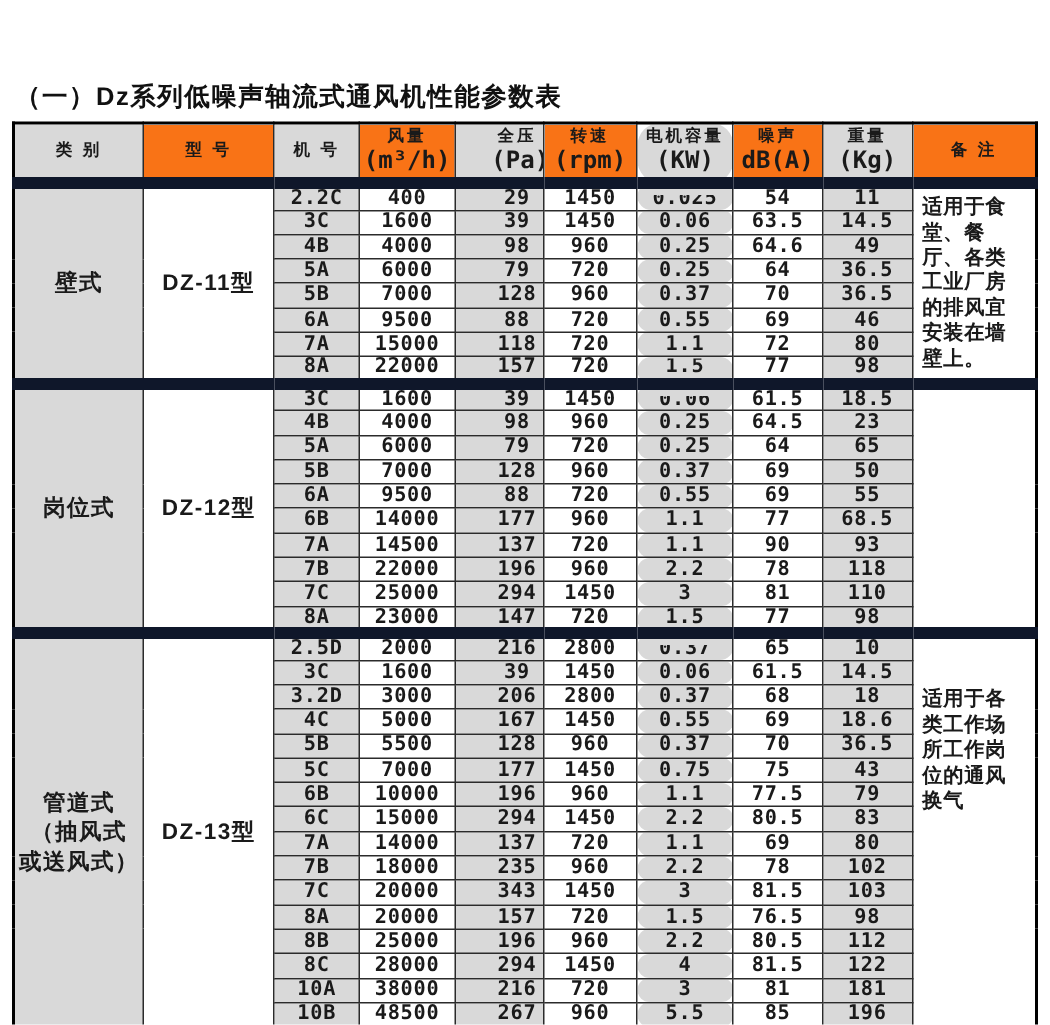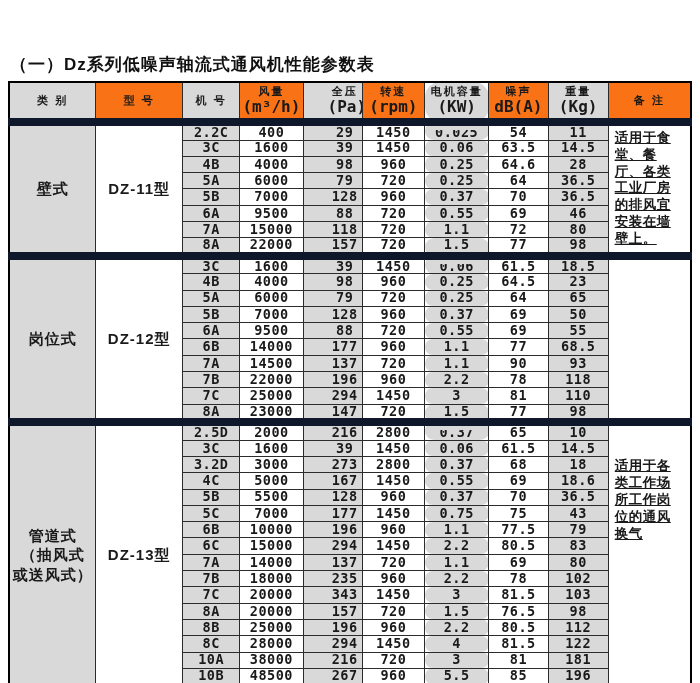--- a/index.html
+++ b/index.html
@@ -76,21 +76,20 @@
     line-height: 1.3;
   }
   td.cell-remark {
     font-family: "Liberation Sans", sans-serif;
     font-size: 13.5px;
     letter-spacing: 0.5px;
     line-height: 1.25;
     text-align: left;
     padding: 2px 6px;
     vertical-align: middle;
-    text-decoration: underline;
   }
   td.cell-remark.top {
     vertical-align: top;
     padding-top: 32px;
   }
   .bg-g { background: #d9d9d9; }
   tr.section-start td { border-top: 8px solid #0f172a; }
   
   .c0 { width: 85px; }
   .c1 { width: 85px; }
@@ -180,21 +179,21 @@
           <td class="cell-value c7">63.5</td>
           <td class="cell-value c8 bg-g">14.5</td>
         </tr>
         <tr>
           <td class="cell-value c2 bg-g">4B</td>
           <td class="cell-value c3">4000</td>
           <td class="cell-value c4 bg-g">98</td>
           <td class="cell-value c5">960</td>
           <td class="cell-value c6 bg-g">0.25</td>
           <td class="cell-value c7">64.6</td>
-          <td class="cell-value c8 bg-g">28</td>
+          <td class="cell-value c8 bg-g">49</td>
         </tr>
         <tr>
           <td class="cell-value c2 bg-g">5A</td>
           <td class="cell-value c3">6000</td>
           <td class="cell-value c4 bg-g">79</td>
           <td class="cell-value c5">720</td>
           <td class="cell-value c6 bg-g">0.25</td>
           <td class="cell-value c7">64</td>
           <td class="cell-value c8 bg-g">36.5</td>
         </tr>
@@ -346,21 +345,21 @@
           <td class="cell-value c3">1600</td>
           <td class="cell-value c4 bg-g">39</td>
           <td class="cell-value c5">1450</td>
           <td class="cell-value c6 bg-g">0.06</td>
           <td class="cell-value c7">61.5</td>
           <td class="cell-value c8 bg-g">14.5</td>
         </tr>
         <tr>
           <td class="cell-value c2 bg-g">3.2D</td>
           <td class="cell-value c3">3000</td>
-          <td class="cell-value c4 bg-g">273</td>
+          <td class="cell-value c4 bg-g">206</td>
           <td class="cell-value c5">2800</td>
           <td class="cell-value c6 bg-g">0.37</td>
           <td class="cell-value c7">68</td>
           <td class="cell-value c8 bg-g">18</td>
         </tr>
         <tr>
           <td class="cell-value c2 bg-g">4C</td>
           <td class="cell-value c3">5000</td>
           <td class="cell-value c4 bg-g">167</td>
           <td class="cell-value c5">1450</td>

